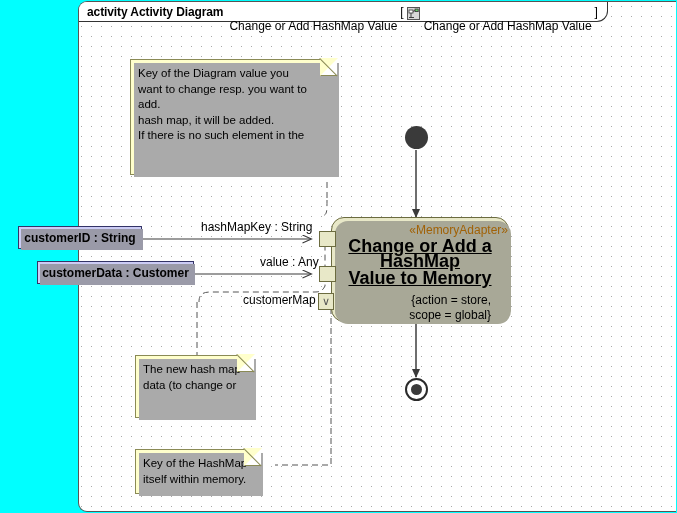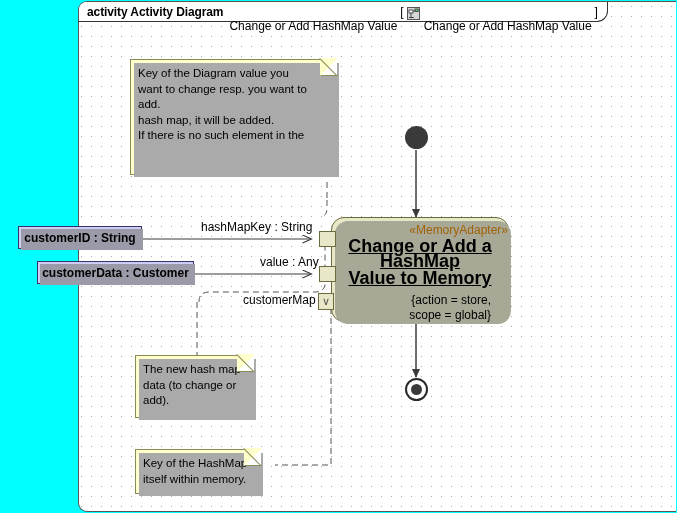--- a/index.html
+++ b/index.html
@@ -269,21 +269,20 @@
     <div class="flow-label" style="left:122px;top:218px;">hashMapKey : String</div>
     <div class="flow-label" style="left:181px;top:253px;">value : Any</div>
     <div class="flow-label" style="left:164px;top:291px;">customerMap</div>
 
     <div class="final-node" style="left:326px;top:376px;"></div>
 
     <div class="note" style="left:56px;top:353px;width:119px;height:63px;">
       <div class="note-fold"></div>
       <p>The new hash map</p>
       <p>data (to change or</p>
-      <p>add).</p>
     </div>
 
     <div class="note" style="left:56px;top:447px;width:126px;height:45px;">
       <div class="note-fold"></div>
       <p>Key of the HashMap</p>
       <p>itself within memory.</p>
     </div>
 
   </div>
 

